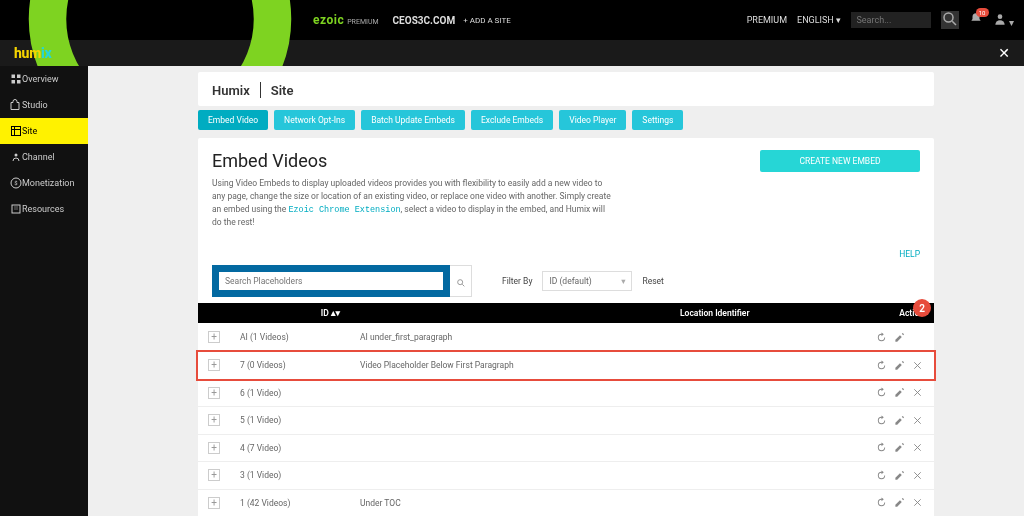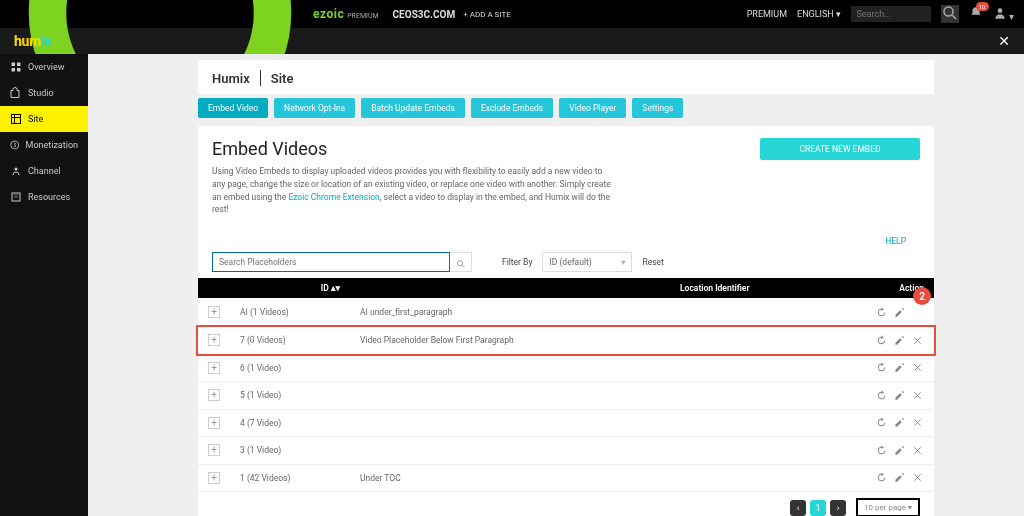--- a/index.html
+++ b/index.html
@@ -1,19 +1,19 @@
 <!DOCTYPE html>
 <html><head>
 <meta charset="utf-8">
 <style>
 * { margin: 0; padding: 0; box-sizing: border-box; font-family: -apple-system, BlinkMacSystemFont, "Segoe UI", Roboto, Arial, sans-serif; }
 body { background: #f0f0f0; width: 1024px; height: 516px; overflow: hidden; }
 
 
-.topbar { height: 28px; background: #000; display: flex; align-items: center; padding: 0 10px; color: #fff; font-size: 10px; }
+.topbar { height: 40px; background: #000; display: flex; align-items: center; padding: 0 10px; color: #fff; font-size: 10px; }
 .logo-ezoic { display: flex; align-items: center; gap: 3px; color: #7ed321; font-weight: 700; font-size: 12px; letter-spacing: 0.5px; }
 .logo-ezoic .sub { color: #aaa; font-size: 7px; font-weight: 400; letter-spacing: 0; margin-top: 4px; }
 .top-site { margin-left: 14px; color: #ddd; font-weight: 700; font-size: 10px; }
 .top-add { margin-left: 8px; color: #ddd; font-size: 8px; }
 .top-right { margin-left: auto; display: flex; align-items: center; gap: 10px; }
 .top-premium, .top-lang { font-size: 9px; color: #ddd; }
 .top-search { background: #222; border: none; color: #aaa; padding: 3px 6px; font-size: 9px; width: 80px; }
 .top-search-btn { background: #333; border: none; color: #aaa; width: 18px; height: 18px; display: flex; align-items: center; justify-content: center; }
 .top-bell { position: relative; color: #aaa; }
 .top-bell .badge { position: absolute; top: -4px; right: -6px; background: #e74c3c; color: #fff; border-radius: 8px; font-size: 6px; padding: 1px 3px; }
@@ -23,21 +23,21 @@
 .humixbar { height: 26px; background: #1a1a1a; display: flex; align-items: center; padding: 0 14px; }
 .humix-logo { font-weight: 800; font-size: 14px; letter-spacing: -0.3px; }
 .humix-logo .h1 { color: #f5d400; }
 .humix-logo .h2 { color: #26d6d6; }
 .humix-close { margin-left: auto; color: #fff; font-size: 14px; cursor: pointer; }
 
 .layout { display: flex; height: calc(516px - 54px); }
 
 
 .sidebar { width: 88px; background: #111; color: #ccc; font-size: 9px; position: relative; }
-.side-item { display: flex; align-items: center; gap: 6px; padding: 7px 10px; cursor: pointer; }
+.side-item { display: flex; align-items: center; padding: 7px 10px; cursor: pointer; }
 .side-item.active { background: #fff200; color: #000; }
 .side-icon { width: 12px; height: 12px; display: inline-flex; align-items: center; justify-content: center; }
 .side-arrow { position: absolute; left: 88px; top: 52px; width: 40px; height: 2px; background: #e74c3c; }
 .side-arrow::after { content: ''; position: absolute; right: -6px; top: -4px; border: 5px solid transparent; border-left-color: #e74c3c; }
 .callout-1 { position: absolute; left: 124px; top: 44px; width: 18px; height: 18px; background: #e74c3c; border-radius: 50%; color: #fff; font-size: 10px; display: flex; align-items: center; justify-content: center; font-weight: 600; }
 .callout-2 { position: absolute; left: 825px; top: 233px; width: 18px; height: 18px; background: #e74c3c; border-radius: 50%; color: #fff; font-size: 10px; display: flex; align-items: center; justify-content: center; font-weight: 600; }
 
 
 .main { flex: 1; background: #efefef; padding: 6px 90px 20px 110px; overflow-y: auto; position: relative; }
 .panel { background: #fff; border-radius: 2px; }
@@ -46,31 +46,31 @@
 .bc-item { font-size: 13px; font-weight: 600; color: #333; }
 .bc-div { width: 1px; height: 16px; background: #333; }
 
 .tabs { display: flex; gap: 6px; padding: 0 0 4px 0; }
 .tab { background: #26c6da; color: #fff; font-size: 8.5px; padding: 5px 10px; border-radius: 2px; cursor: pointer; text-align: right; }
 .tab.active { background: #00acc1; }
 
 .content { padding: 12px 14px; }
 .page-title { font-size: 18px; font-weight: 400; color: #222; margin-bottom: 6px; }
 .page-desc { font-size: 8.5px; color: #666; line-height: 1.5; max-width: 400px; }
-.page-desc a { color: #00acc1; text-decoration: none; }
+.page-desc a { color: #00acc1; text-decoration: none; font-family: Liberation Mono, monospace; }
 
 .head-actions { display: flex; flex-direction: column; gap: 4px; }
 .btn-teal { background: #26d6d6; color: #fff; border: none; font-size: 8.5px; padding: 6px 10px; border-radius: 2px; cursor: pointer; width: 160px; text-align: center; }
 
 .content-head { display: flex; justify-content: space-between; align-items: flex-start; }
-.help-link { text-align: right; font-size: 8.5px; color: #00acc1; padding: 8px 28px 0 0; }
+.help-link { text-align: right; font-size: 8.5px; color: #00acc1; padding: 8px 14px 0 0; }
 
 .toolbar { display: flex; align-items: center; gap: 10px; padding: 6px 14px; font-size: 8.5px; }
 .search-ph { flex: 0 0 260px; display: flex; }
-.search-ph input { flex: 1; border: 1px solid #0369a1; padding: 4px 6px; font-size: 8.5px; }
+.search-ph input { flex: 1; border: 7px solid #0369a1; padding: 4px 6px; font-size: 8.5px; }
 .search-ph button { border: 1px solid #ddd; border-left: none; background: #fff; width: 22px; display: flex; align-items: center; justify-content: center; color: #888; }
 .filter-lbl { margin-left: 20px; color: #444; }
 .filter-select { border: 1px solid #ddd; padding: 4px 6px; font-size: 8.5px; color: #666; width: 90px; background: #fff; }
 .reset-link { color: #444; font-size: 8.5px; }
 
 .tbl { width: 100%; border-collapse: collapse; }
 .tbl thead th { background: #000; color: #fff; font-size: 8.5px; font-weight: 600; text-align: right; padding: 5px 10px; }
 .tbl thead th.action { text-align: right; }
 .tbl td { font-size: 8.5px; color: #666; padding: 6px 10px; border-bottom: 1px solid #eee; }
 .tbl tr.highlight td { background: #fff; }
@@ -163,34 +163,34 @@
             <rect x="3" y="3" width="18" height="18" fill="none" stroke="currentColor" stroke-width="2"></rect>
             <line x1="3" y1="9" x2="21" y2="9" stroke="currentColor" stroke-width="2"></line>
             <line x1="9" y1="3" x2="9" y2="21" stroke="currentColor" stroke-width="2"></line>
           </svg>
         </span>
       <span>Site</span>
     </div>
     <div class="side-item">
       <span class="side-icon">
           <svg viewBox="0 0 24 24">
+            <circle cx="12" cy="8" r="3" fill="currentColor"></circle>
+            <path d="M6 20a6 6 0 0112 0" fill="none" stroke="currentColor" stroke-width="2"></path>
+          </svg>
+        </span>
+      <span>Channel</span>
+    </div>
+    <div class="side-item">
+      <span class="side-icon">
+          <svg viewBox="0 0 24 24">
             <circle cx="12" cy="12" r="10" fill="none" stroke="currentColor" stroke-width="2"></circle>
             <text x="12" y="16" text-anchor="middle" font-size="12" fill="currentColor">$</text>
           </svg>
         </span>
       <span>Monetization</span>
-    </div>
-    <div class="side-item">
-      <span class="side-icon">
-          <svg viewBox="0 0 24 24">
-            <circle cx="12" cy="8" r="3" fill="currentColor"></circle>
-            <path d="M6 20a6 6 0 0112 0" fill="none" stroke="currentColor" stroke-width="2"></path>
-          </svg>
-        </span>
-      <span>Channel</span>
     </div>
     <div class="side-item">
       <span class="side-icon">
           <svg viewBox="0 0 24 24">
             <rect x="4" y="4" width="16" height="16" fill="none" stroke="currentColor" stroke-width="2"></rect>
             <line x1="8" y1="8" x2="16" y2="8" stroke="currentColor"></line>
             <line x1="8" y1="12" x2="16" y2="12" stroke="currentColor"></line>
           </svg>
         </span>
       <span>Resources</span>

